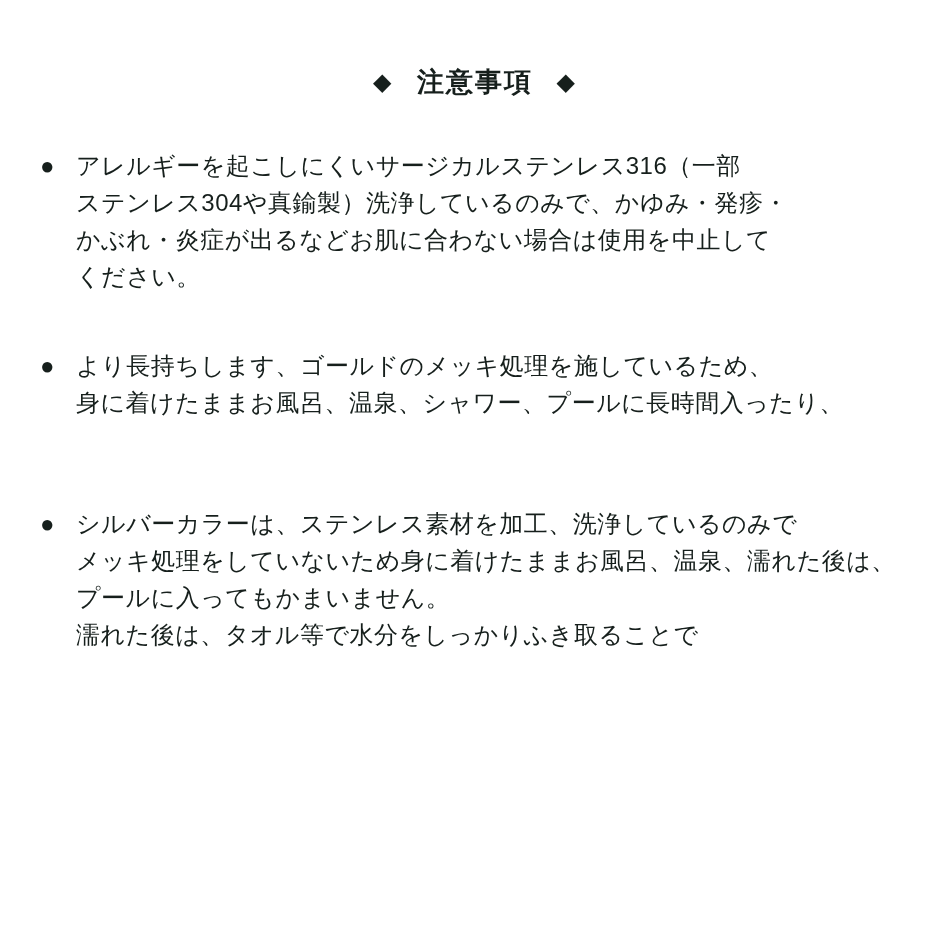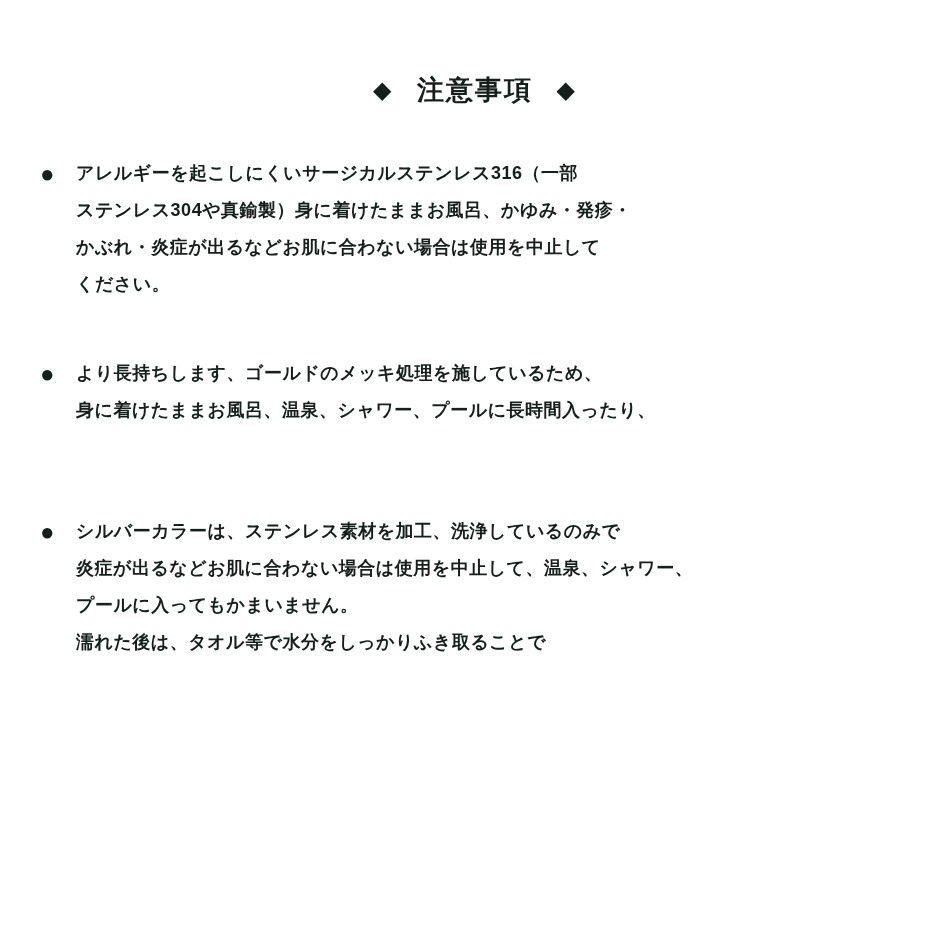--- a/index.html
+++ b/index.html
@@ -10,21 +10,21 @@
   .page {
     position: relative;
     width: 950px;
     height: 950px;
     background: #ffffff;
     overflow: hidden;
     font-family: "Liberation Sans", "DejaVu Sans", sans-serif;
     color: #161f1c;
   }
   .title {
-    margin: 12px;
+    margin: 4px;
     padding-top: 60px;
     text-align: center;
     font-size: 27px;
     line-height: 35px;
     font-weight: 700;
     letter-spacing: 2px;
   }
   .title .diamond {
     font-size: 24px;
     vertical-align: 1px;
@@ -44,59 +44,59 @@
   .bullet {
     flex: 0 0 36px;
     font-size: 24px;
     line-height: 37px;
     font-weight: 700;
   }
   .lines {
     flex: 1 1 auto;
   }
   .line {
-    font-size: 18px;
+    font-size: 24px;
     line-height: 37px;
-    font-weight: 700;
+    font-weight: 400;
     letter-spacing: 0.5px;
     white-space: nowrap;
   }
 </style>
 </head>
 <body>
 
 <div class="page">
 
   <h1 class="title">
     <span class="diamond">◆</span>
     <span class="title-text">注意事項</span>
     <span class="diamond">◆</span>
   </h1>
 
   <div class="notice notice-1">
     <span class="bullet">●</span>
     <div class="lines">
       <div class="line">アレルギーを起こしにくいサージカルステンレス316（一部</div>
-      <div class="line">ステンレス304や真鍮製）身に着けたままお風呂、かゆみ・発疹・</div>
+      <div class="line">ステンレス304や真鍮製）洗浄しているのみで、かゆみ・発疹・</div>
       <div class="line">かぶれ・炎症が出るなどお肌に合わない場合は使用を中止して</div>
       <div class="line">ください。</div>
     </div>
   </div>
 
   <div class="notice notice-2">
     <span class="bullet">●</span>
     <div class="lines">
       <div class="line">より長持ちします、ゴールドのメッキ処理を施しているため、</div>
       <div class="line">身に着けたままお風呂、温泉、シャワー、プールに長時間入ったり、</div>
     </div>
   </div>
 
   <div class="notice notice-3">
     <span class="bullet">●</span>
     <div class="lines">
       <div class="line">シルバーカラーは、ステンレス素材を加工、洗浄しているのみで</div>
-      <div class="line">炎症が出るなどお肌に合わない場合は使用を中止して、温泉、シャワー、</div>
+      <div class="line">メッキ処理をしていないため身に着けたままお風呂、温泉、濡れた後は、</div>
       <div class="line">プールに入ってもかまいません。</div>
       <div class="line">濡れた後は、タオル等で水分をしっかりふき取ることで</div>
     </div>
   </div>
 
 </div>
 
 </body></html>

